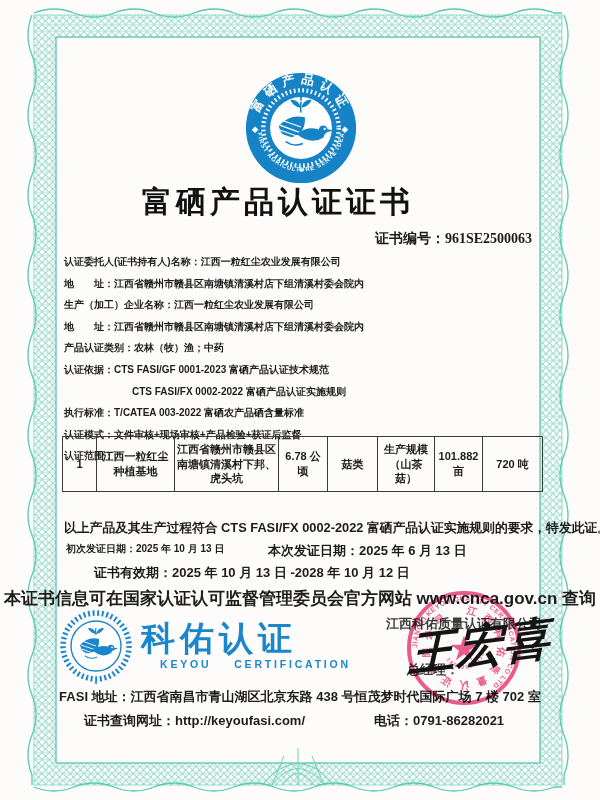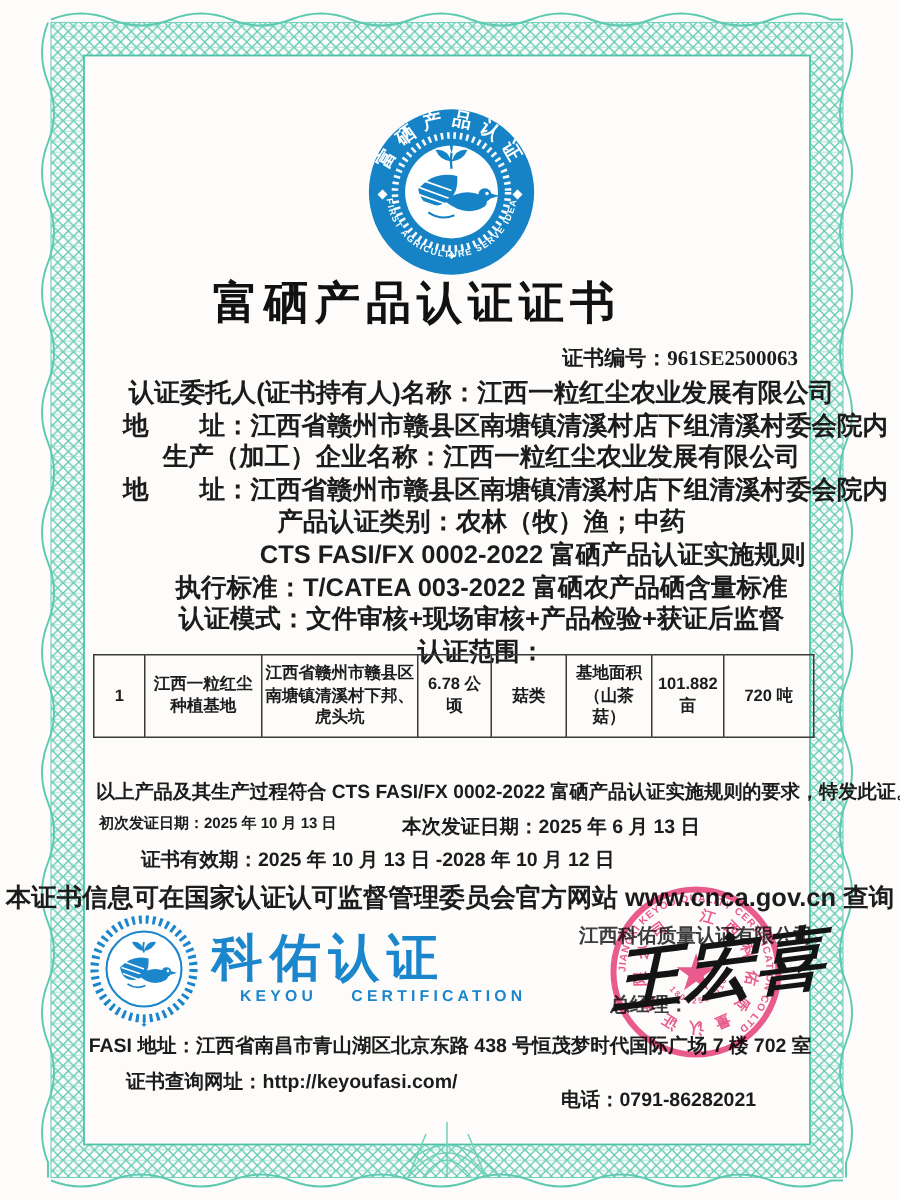--- a/index.html
+++ b/index.html
@@ -3,21 +3,21 @@
 <meta charset="utf-8">
 <style>
   html,body{margin:0;padding:0;width:600px;height:800px;overflow:hidden;background:#ffffff;}
   .page{position:relative;width:600px;height:800px;background:#fdfcfa;
         font-family:"Liberation Sans","DejaVu Sans",sans-serif;color:#1c1c1c;}
   .abs{position:absolute;}
   .doc-title{left:0;top:182px;width:556px;text-align:center;font-size:30px;font-weight:900;
              letter-spacing:4px;color:#111;}
   .cert-no{top:230px;right:68px;font-size:14px;font-weight:bold;
            font-family:"Liberation Serif","Liberation Sans",serif;}
-  .info{left:82px;top:251px;width:478px;font-size:17px;font-weight:bold;text-align:center;}
+  .info{left:64px;top:251px;width:478px;font-size:10px;font-weight:bold;}
   .info .line{height:21.6px;line-height:21.6px;white-space:nowrap;}
   .info .indent{padding-left:68px;}
   table.scope{position:absolute;left:62px;top:436px;border-collapse:collapse;table-layout:fixed;
               width:480px;font-weight:bold;}
   table.scope th,table.scope td{border:1px solid #3a3a3a;text-align:center;vertical-align:middle;
               padding:1px 2px;font-size:11.5px;line-height:1.35;}
   table.scope th{height:24px;font-weight:bold;}
   table.scope td{height:52px;font-size:11px;}
   .statement{left:64px;top:520px;width:480px;font-size:12.8px;font-weight:bold;white-space:nowrap;}
   .dates1a{left:66px;top:542px;font-size:10px;font-weight:bold;}
@@ -27,21 +27,21 @@
   .keyou-cn{left:141px;top:616px;font-size:34px;font-weight:900;color:#1b86cc;letter-spacing:5px;}
   .keyou-en{left:160px;top:658px;font-size:10.5px;font-weight:bold;color:#1b86cc;
             letter-spacing:2.8px;white-space:pre;}
   .company{left:386px;top:615px;font-size:13px;font-weight:bold;color:#3c3c3c;z-index:1;}
   .role{left:383px;top:661px;font-size:13px;font-weight:bold;color:#3c3c3c;z-index:1;margin-left:24px;}
   .signature{left:408px;top:616px;font-size:46px;font-weight:700;font-style:italic;
              font-family:"Liberation Serif","DejaVu Serif",serif;color:#141414;z-index:3;
              transform:rotate(-7deg) skewX(-6deg);letter-spacing:2px;white-space:nowrap;}
   .addr{left:0;top:688px;width:600px;text-align:center;font-size:13px;font-weight:bold;}
   .site{left:84px;top:712px;font-size:13px;font-weight:bold;}
-  .tel{left:374px;top:712px;font-size:13px;font-weight:bold;margin-top:12px;}
+  .tel{left:374px;top:712px;font-size:13px;font-weight:bold;}
   .seal-wrap{left:402px;top:586px;width:124px;height:124px;z-index:2;mix-blend-mode:multiply;}
   .frame{left:0;top:0;width:600px;height:800px;pointer-events:none;}
 </style>
 </head>
 <body>
 
 <div class="page">
 
   <svg class="abs frame" width="600" height="800" viewBox="0 0 600 800">
     <defs>
@@ -102,20 +102,21 @@
   <div class="abs cert-no">
     <span>证书编号：</span><span>961SE2500063</span>
   </div>
 
   <div class="abs info">
     <div class="line">认证委托人(证书持有人)名称：江西一粒红尘农业发展有限公司</div>
     <div class="line">地　　址：江西省赣州市赣县区南塘镇清溪村店下组清溪村委会院内</div>
     <div class="line">生产（加工）企业名称：江西一粒红尘农业发展有限公司</div>
     <div class="line">地　　址：江西省赣州市赣县区南塘镇清溪村店下组清溪村委会院内</div>
     <div class="line">产品认证类别：农林（牧）渔；中药</div>
+    <div class="line">认证依据：CTS FASI/GF 0001-2023 富硒产品认证技术规范</div>
     <div class="line indent">CTS FASI/FX 0002-2022 富硒产品认证实施规则</div>
     <div class="line">执行标准：T/CATEA 003-2022 富硒农产品硒含量标准</div>
     <div class="line">认证模式：文件审核+现场审核+产品检验+获证后监督</div>
     <div class="line">认证范围：</div>
   </div>
 
   <table class="scope">
     <colgroup>
       <col style="width:34px">
         <col style="width:78px">
@@ -126,21 +127,21 @@
         <col style="width:48px">
         <col style="width:60px">
     </colgroup>
     <tbody>
     <tr>
       <td>1</td>
       <td>江西一粒红尘种植基地</td>
       <td>江西省赣州市赣县区南塘镇清溪村下邦、虎头坑</td>
       <td>6.78 公顷</td>
       <td>菇类</td>
-      <td>基地面积（山茶菇）</td>
+      <td>生产规模（山茶菇）</td>
       <td>101.882 亩</td>
       <td>720 吨</td>
     </tr>
   </tbody>
     </table>
 
   <div class="abs statement">以上产品及其生产过程符合 CTS FASI/FX 0002-2022 富硒产品认证实施规则的要求，特发此证。</div>
   <div class="abs dates1a">初次发证日期：2025 年 10 月 13 日</div>
   <div class="abs dates1b">本次发证日期：2025 年 6 月 13 日</div>
   <div class="abs dates2">证书有效期：2025 年 10 月 13 日 -2028 年 10 月 12 日</div>

